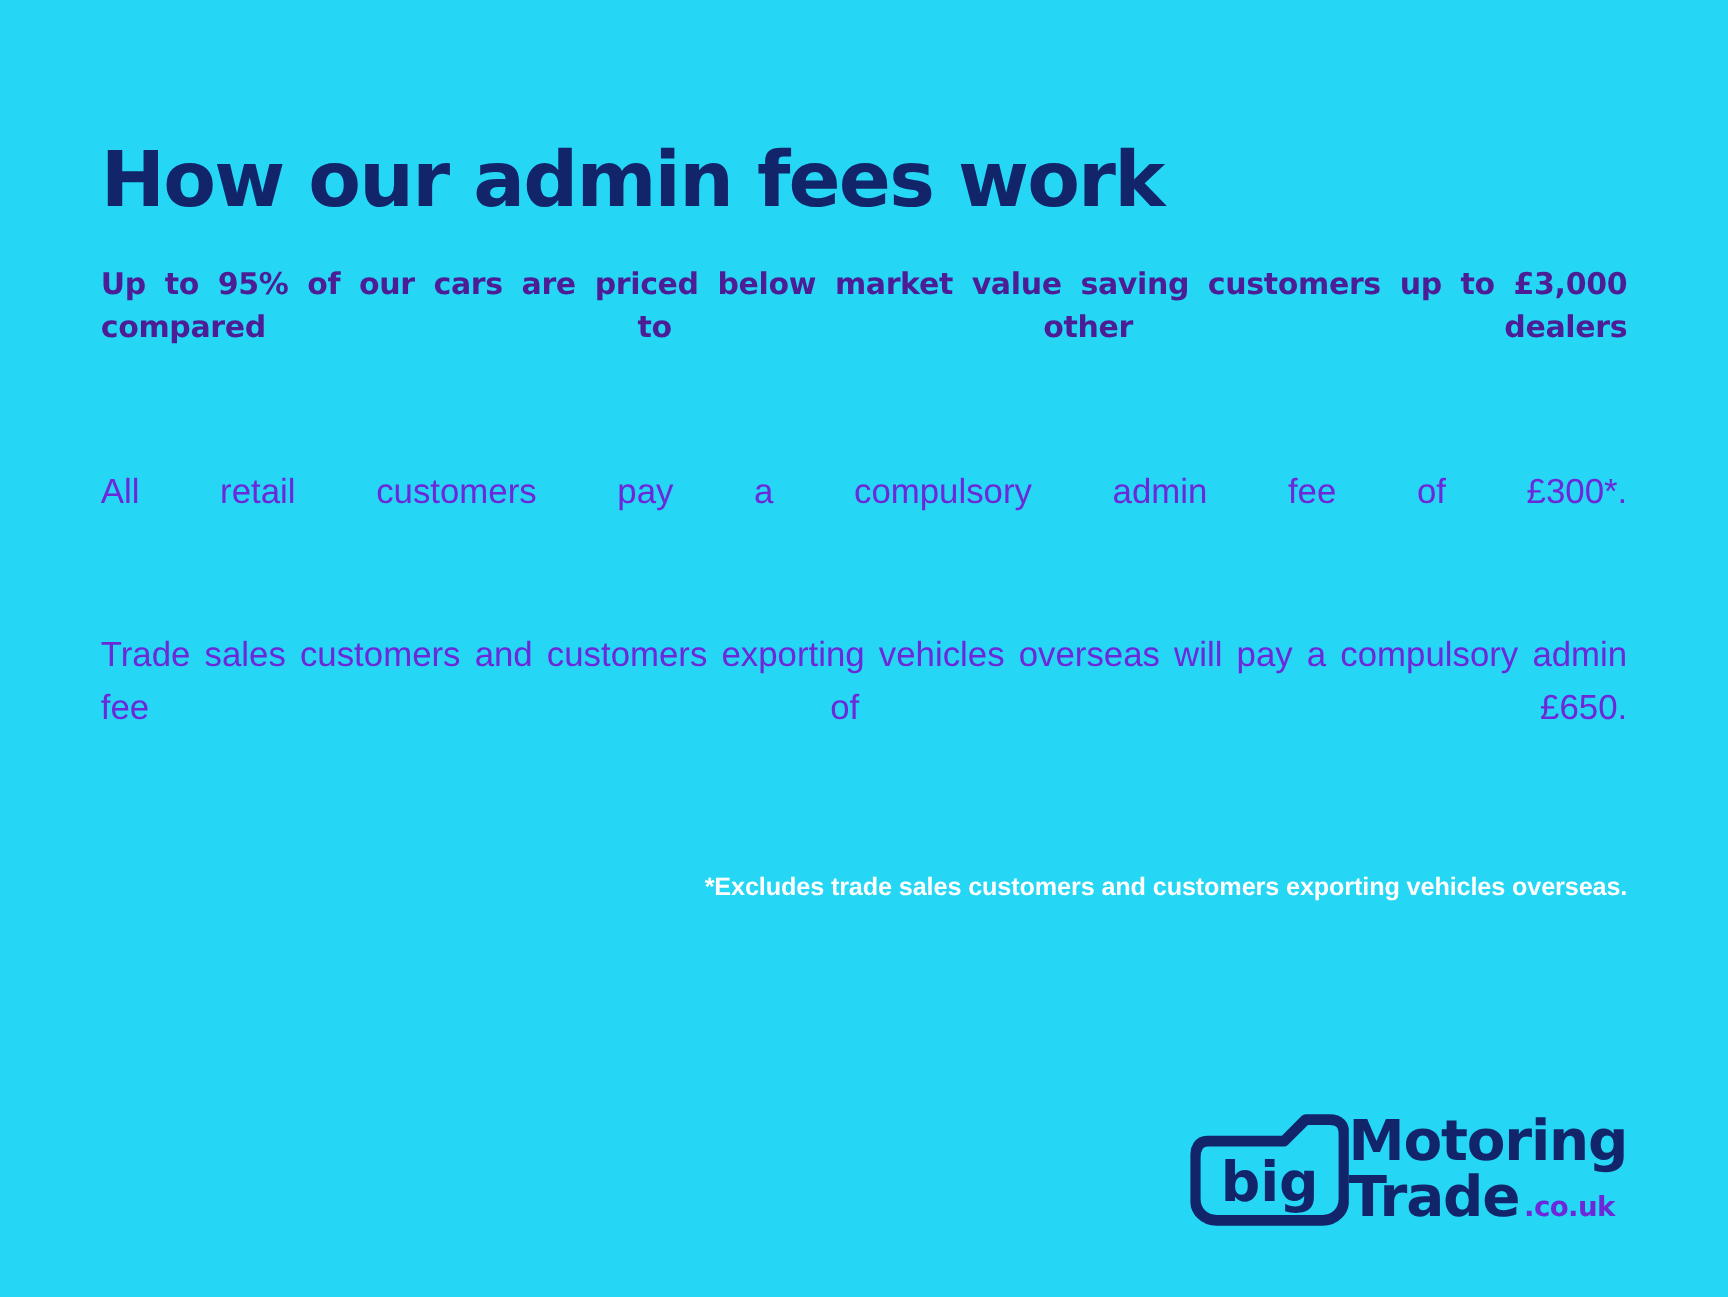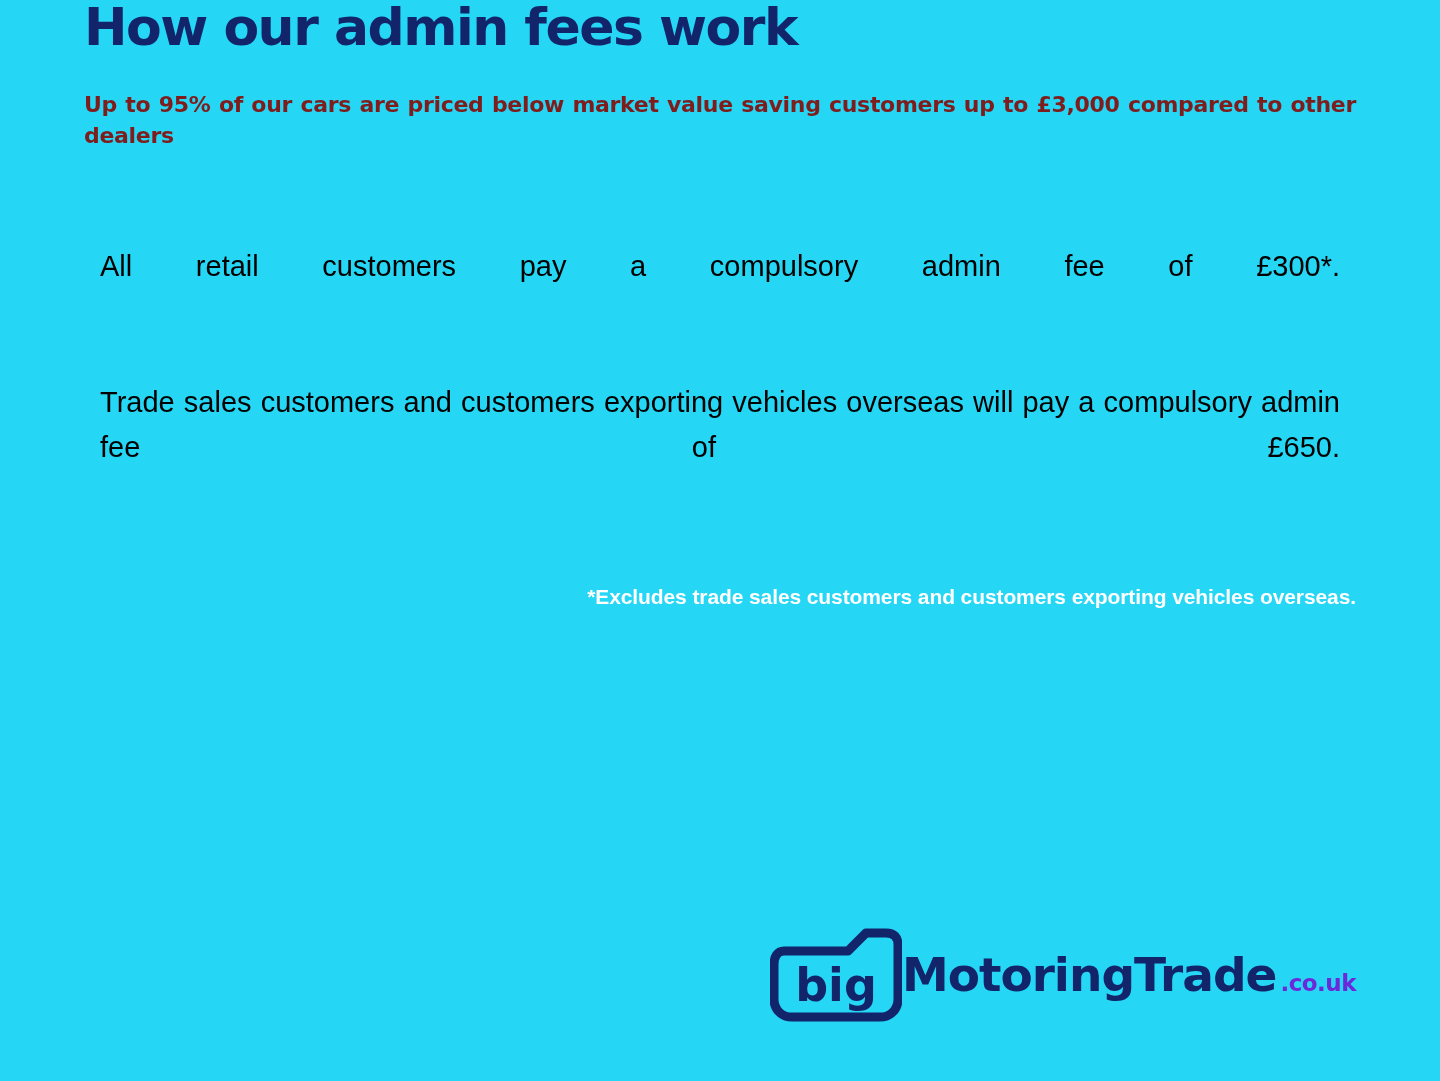--- a/index.html
+++ b/index.html
@@ -18,50 +18,51 @@
     width: 1440px;
     height: 1081px;
     background: #25D6F5;
     box-sizing: border-box;
     padding: 0 84px;
   }
   .title {
     color: #12256B;
     font-family: "DejaVu Sans", sans-serif;
     font-weight: bold;
-    font-size: 52px;
+    font-size: 64px;
     letter-spacing: -1.5px;
     line-height: 1.05;
+    padding-top: 118px;
     margin: 0;
   }
   .subtitle {
-    color: #7f1d1d;
+    color: #4c1d95;
     font-family: "DejaVu Sans", sans-serif;
     font-weight: bold;
-    font-size: 22px;
+    font-size: 25px;
     line-height: 1.42;
     letter-spacing: -0.3px;
     margin: 34px 0 0 0;
     text-align: justify;
     max-width: 1278px;
   }
   .subtitle::after {
     content: "";
     display: inline-block;
     width: 100%;
   }
   .body-block {
-    color: #000000;
+    color: #6d28d9;
     font-family: "Liberation Sans", sans-serif;
     font-weight: normal;
     font-size: 29px;
     line-height: 1.52;
     text-align: justify;
     max-width: 1278px;
-    margin: 16px;
+    margin: 0;
   }
   .body-block::after {
     content: "";
     display: inline-block;
     width: 100%;
   }
   #para-1 { margin-top: 62px; }
   #para-2 { margin-top: 48px; }
   #para-3 { margin-top: 48px; }
 
@@ -82,21 +83,21 @@
     display: flex;
     align-items: center;
   }
   .logo-mark {
     width: 132px;
     height: 100px;
     display: block;
   }
   .logo-text {
     display: flex;
-    flex-direction: row;
+    flex-direction: column;
     line-height: 0.98;
   }
   .logo-line1, .logo-line2 {
     color: #12256B;
     font-family: "DejaVu Sans", sans-serif;
     font-weight: bold;
     font-size: 47px;
     letter-spacing: -1px;
   }
   .logo-line2row {

